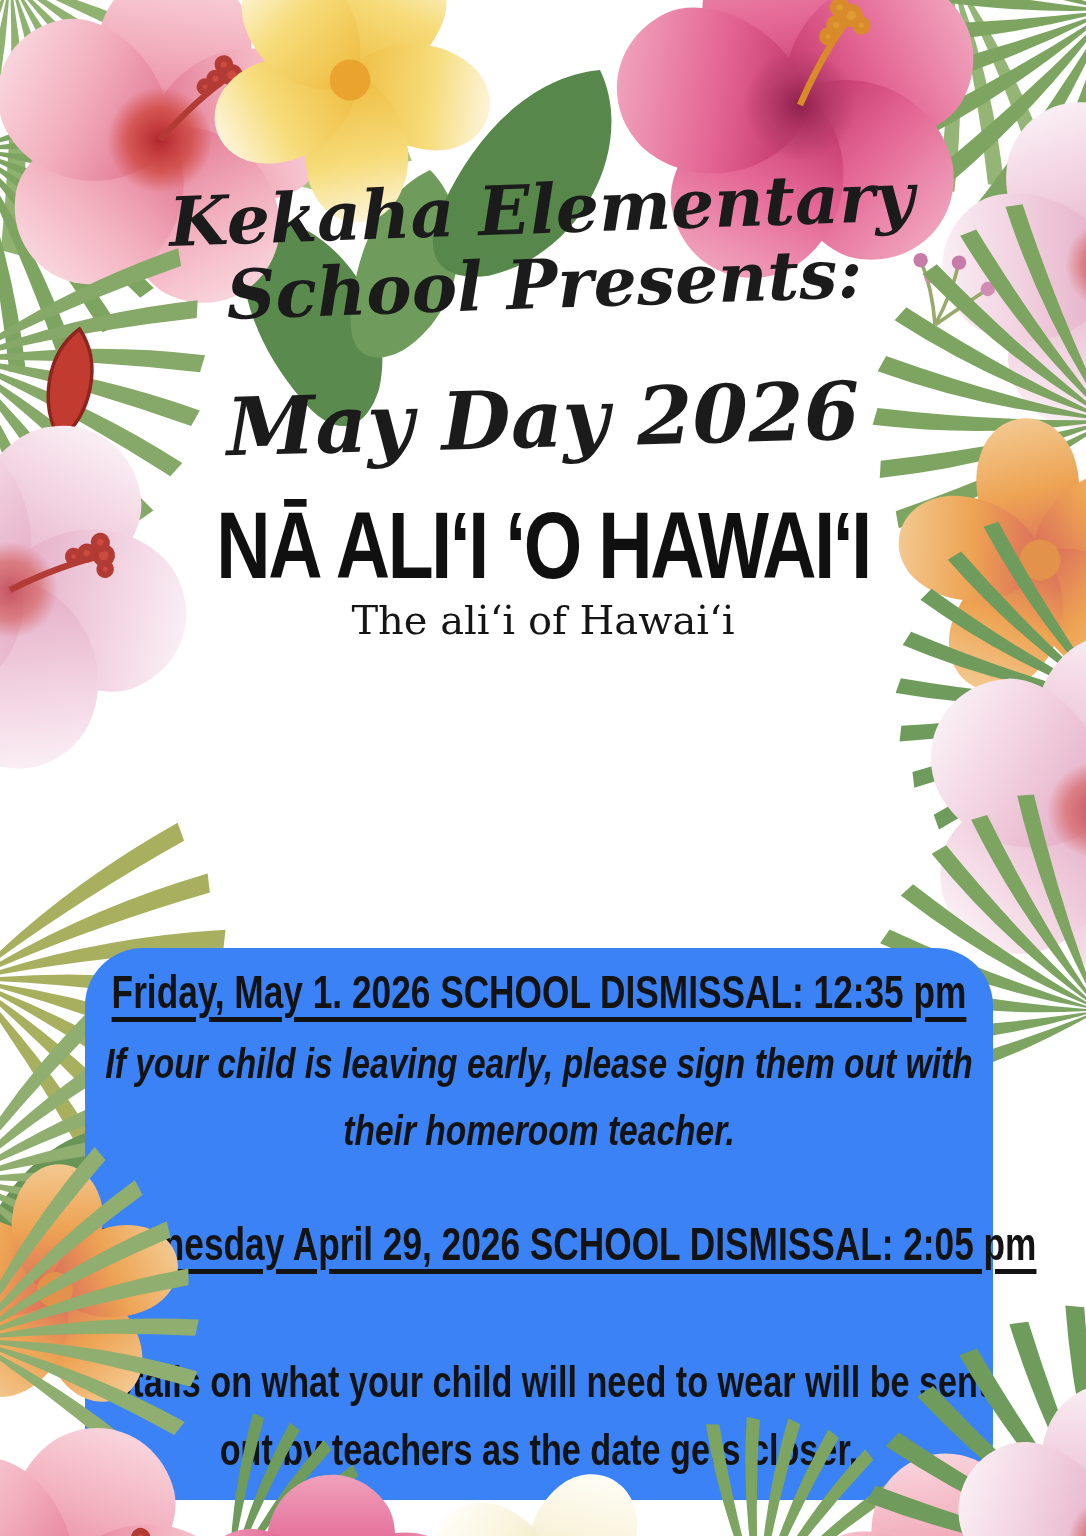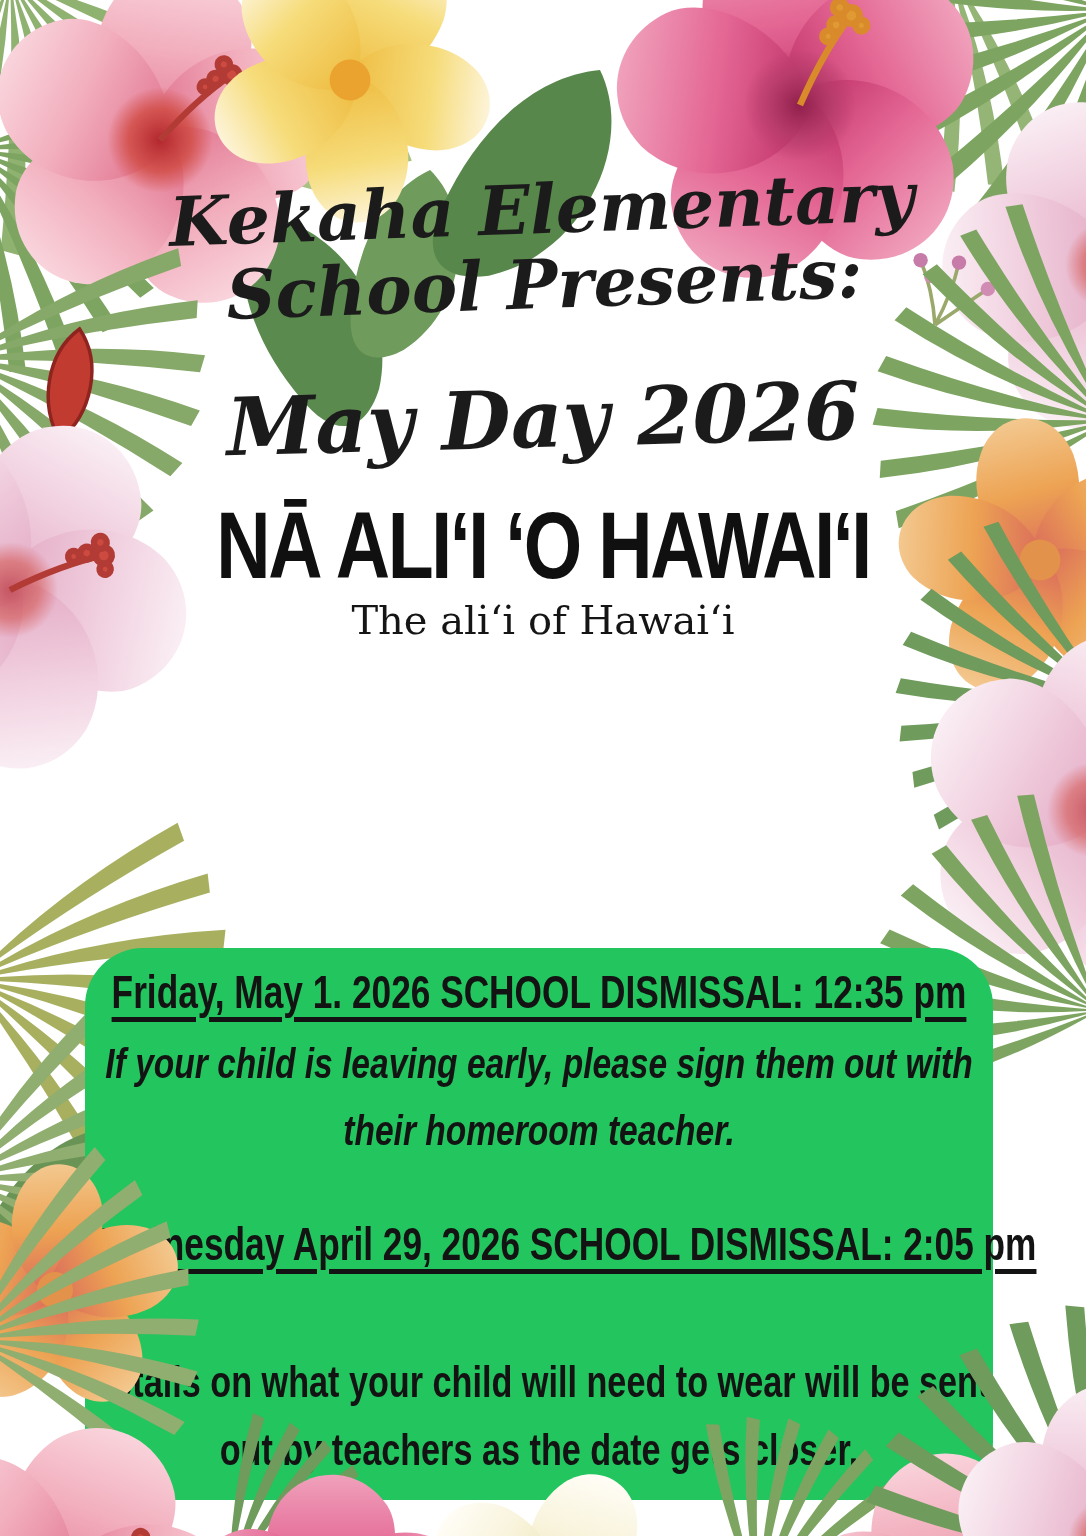--- a/index.html
+++ b/index.html
@@ -202,21 +202,21 @@
   <div class="presenter script">
     <div>Kekaha Elementary</div>
     <div>School Presents:</div>
   </div>
   <div class="mayday script">May Day 2026</div>
 
   <h1 class="title">NĀ ALIʻI ʻO HAWAIʻI</h1>
   <div class="subtitle">The aliʻi of Hawaiʻi</div>
 
 
-  <div class="dismissal-box" style="background: #22c55e;">
+  <div class="dismissal-box" style="background: #3b82f6;">
     <div class="d-heading friday">
       <span class="u">Friday, May 1. 2026 SCHOOL DISMISSAL: 12:35 pm</span>
     </div>
     <div class="note">If your child is leaving early, please sign them out with their homeroom teacher.</div>
     <div class="d-heading wednesday">
       <span class="u">Wednesday April 29, 2026 SCHOOL DISMISSAL: 2:05 pm</span>
     </div>
     <div class="details">Details on what your child will need to wear will be sent out by teachers as the date gets closer.</div>
   </div>
 

